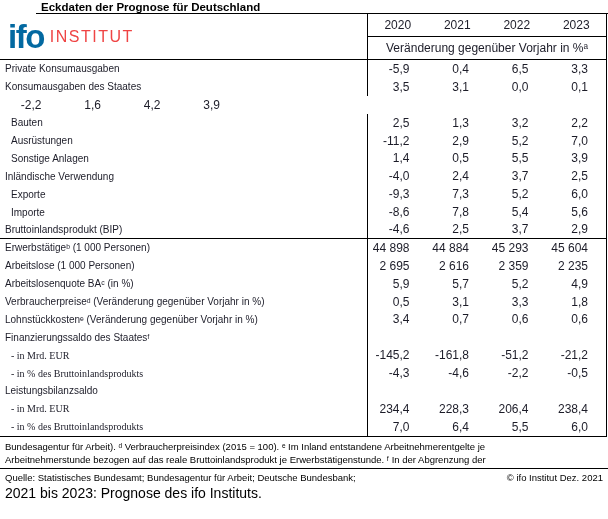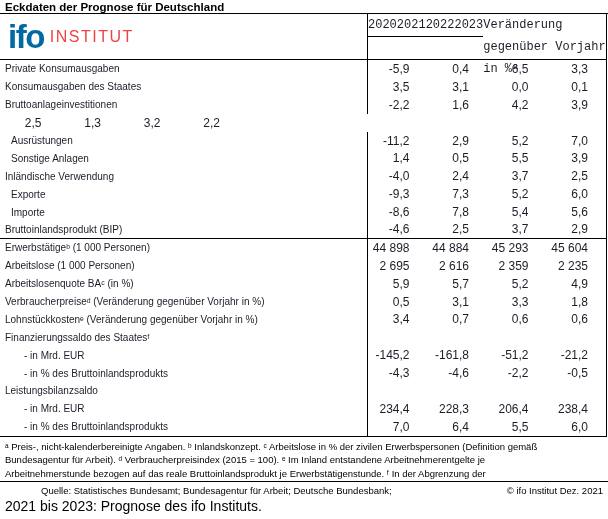--- a/index.html
+++ b/index.html
@@ -11,61 +11,62 @@
     font-family: "Liberation Sans", "DejaVu Sans", sans-serif;
     color: #1c1c28;
     overflow: hidden;
   }
   .title {
     height: 14px;
     padding-left: 5px; padding-top: 1px;
     font-size: 11.5px; font-weight: bold; color: #000000;
     border-bottom: 1.5px solid #000000;
     white-space: nowrap;
+    margin-left: 36px;
   }
   .table-box { width: 607px; border-right: 1px solid #000000; }
   .header-zone { display: flex; height: 46px; border-bottom: 1px solid #000000; }
   .logo-cell {
     width: 368px; border-right: 1px solid #000000;
     display: flex; align-items: center; padding-left: 8px;
   }
   .logo-ifo {
     font-size: 33px; font-weight: bold; letter-spacing: -1.5px;
     color: #0369a1;
   }
   .logo-institut {
     font-size: 16px; font-weight: 400; letter-spacing: 1.5px;
     color: #ef4444; margin-left: 6px;
   }
-  .header-right { flex: 1; display: flex; flex-direction: row; font-family: Liberation Mono, monospace; }
+  .header-right { flex: 1; display: flex; flex-direction: column; }
   .years-row { height: 23px; border-bottom: 1px solid #000000; display: flex; }
   .year { width: 25%; text-align: center; line-height: 22px; font-size: 12px; }
-  .unit-row { flex: 1; text-align: left; line-height: 22px; font-size: 12px; }
+  .unit-row { flex: 1; text-align: center; line-height: 22px; font-size: 12px; }
   .data-zone { border-bottom: 1px solid #000000; }
   .trow { display: flex; height: 17.9px; align-items: stretch; }
   .trow.sep { border-bottom: 1px solid #000000; }
   .tlabel {
     width: 368px; border-right: 1px solid #000000;
     padding-left: 5px; font-size: 10px;
     display: flex; align-items: center; white-space: nowrap;
   }
   .tlabel.ind1 { padding-left: 11px; }
-  .tlabel.ind2 { padding-left: 24px; }
+  .tlabel.ind2 { padding-left: 11px; font-family: Liberation Serif, serif; }
   .tval {
     width: 59.5px; text-align: right; padding-right: 18px;
     font-size: 12px; display: flex; align-items: center; justify-content: flex-end;
   }
   .footnotes {
     padding: 3px 5px 1px 5px;
     font-size: 9.5px; line-height: 13.4px; color: #000000;
     border-bottom: 1px solid #000000;
   }
   .source-row {
     display: flex; justify-content: space-between;
-    padding: 3px 5px 0 5px; font-size: 9.5px; color: #000000; margin-left: 36px;
+    padding: 3px 5px 0 5px; font-size: 9.5px; color: #000000;
   }
   .prognose { padding: 2px 5px 0 5px; font-size: 14px; color: #000000; }
 </style>
 </head>
 <body>
 
 <div class="page">
 
   <div class="title">Eckdaten der Prognose für Deutschland</div>
 
@@ -95,27 +96,27 @@
         <div class="tval">3,3</div>
       </div>
       <div class="trow">
         <div class="tlabel">Konsumausgaben des Staates</div>
         <div class="tval">3,5</div>
         <div class="tval">3,1</div>
         <div class="tval">0,0</div>
         <div class="tval">0,1</div>
       </div>
       <div class="trow">
-        <div class="tlabel">Bruttoanlageinvestitionen</div>
         <div class="tval">-2,2</div>
         <div class="tval">1,6</div>
         <div class="tval">4,2</div>
         <div class="tval">3,9</div>
       </div>
       <div class="trow">
+        <div class="tlabel ind1">Bauten</div>
         <div class="tval">2,5</div>
         <div class="tval">1,3</div>
         <div class="tval">3,2</div>
         <div class="tval">2,2</div>
       </div>
       <div class="trow">
         <div class="tlabel ind1">Ausrüstungen</div>
         <div class="tval">-11,2</div>
         <div class="tval">2,9</div>
         <div class="tval">5,2</div>
@@ -230,21 +231,20 @@
         <div class="tlabel ind2">- in % des Bruttoinlandsprodukts</div>
         <div class="tval">7,0</div>
         <div class="tval">6,4</div>
         <div class="tval">5,5</div>
         <div class="tval">6,0</div>
       </div>
     </div>
   </div>
 
   <div class="footnotes">
-    <div>ᵃ Preis-, nicht-kalenderbereinigte Angaben. ᵇ Inlandskonzept. ᶜ Arbeitslose in % der zivilen Erwerbspersonen (Definition gemäß</div>
     <div>Bundesagentur für Arbeit). ᵈ Verbraucherpreisindex (2015 = 100). ᵉ Im Inland entstandene Arbeitnehmerentgelte je</div>
     <div>Arbeitnehmerstunde bezogen auf das reale Bruttoinlandsprodukt je Erwerbstätigenstunde. ᶠ In der Abgrenzung der</div>
   </div>
 
   <div class="source-row">
     <span>Quelle: Statistisches Bundesamt; Bundesagentur für Arbeit; Deutsche Bundesbank;</span>
     <span>© ifo Institut Dez. 2021</span>
   </div>
   <div class="prognose">2021 bis 2023: Prognose des ifo Instituts.</div>
 

